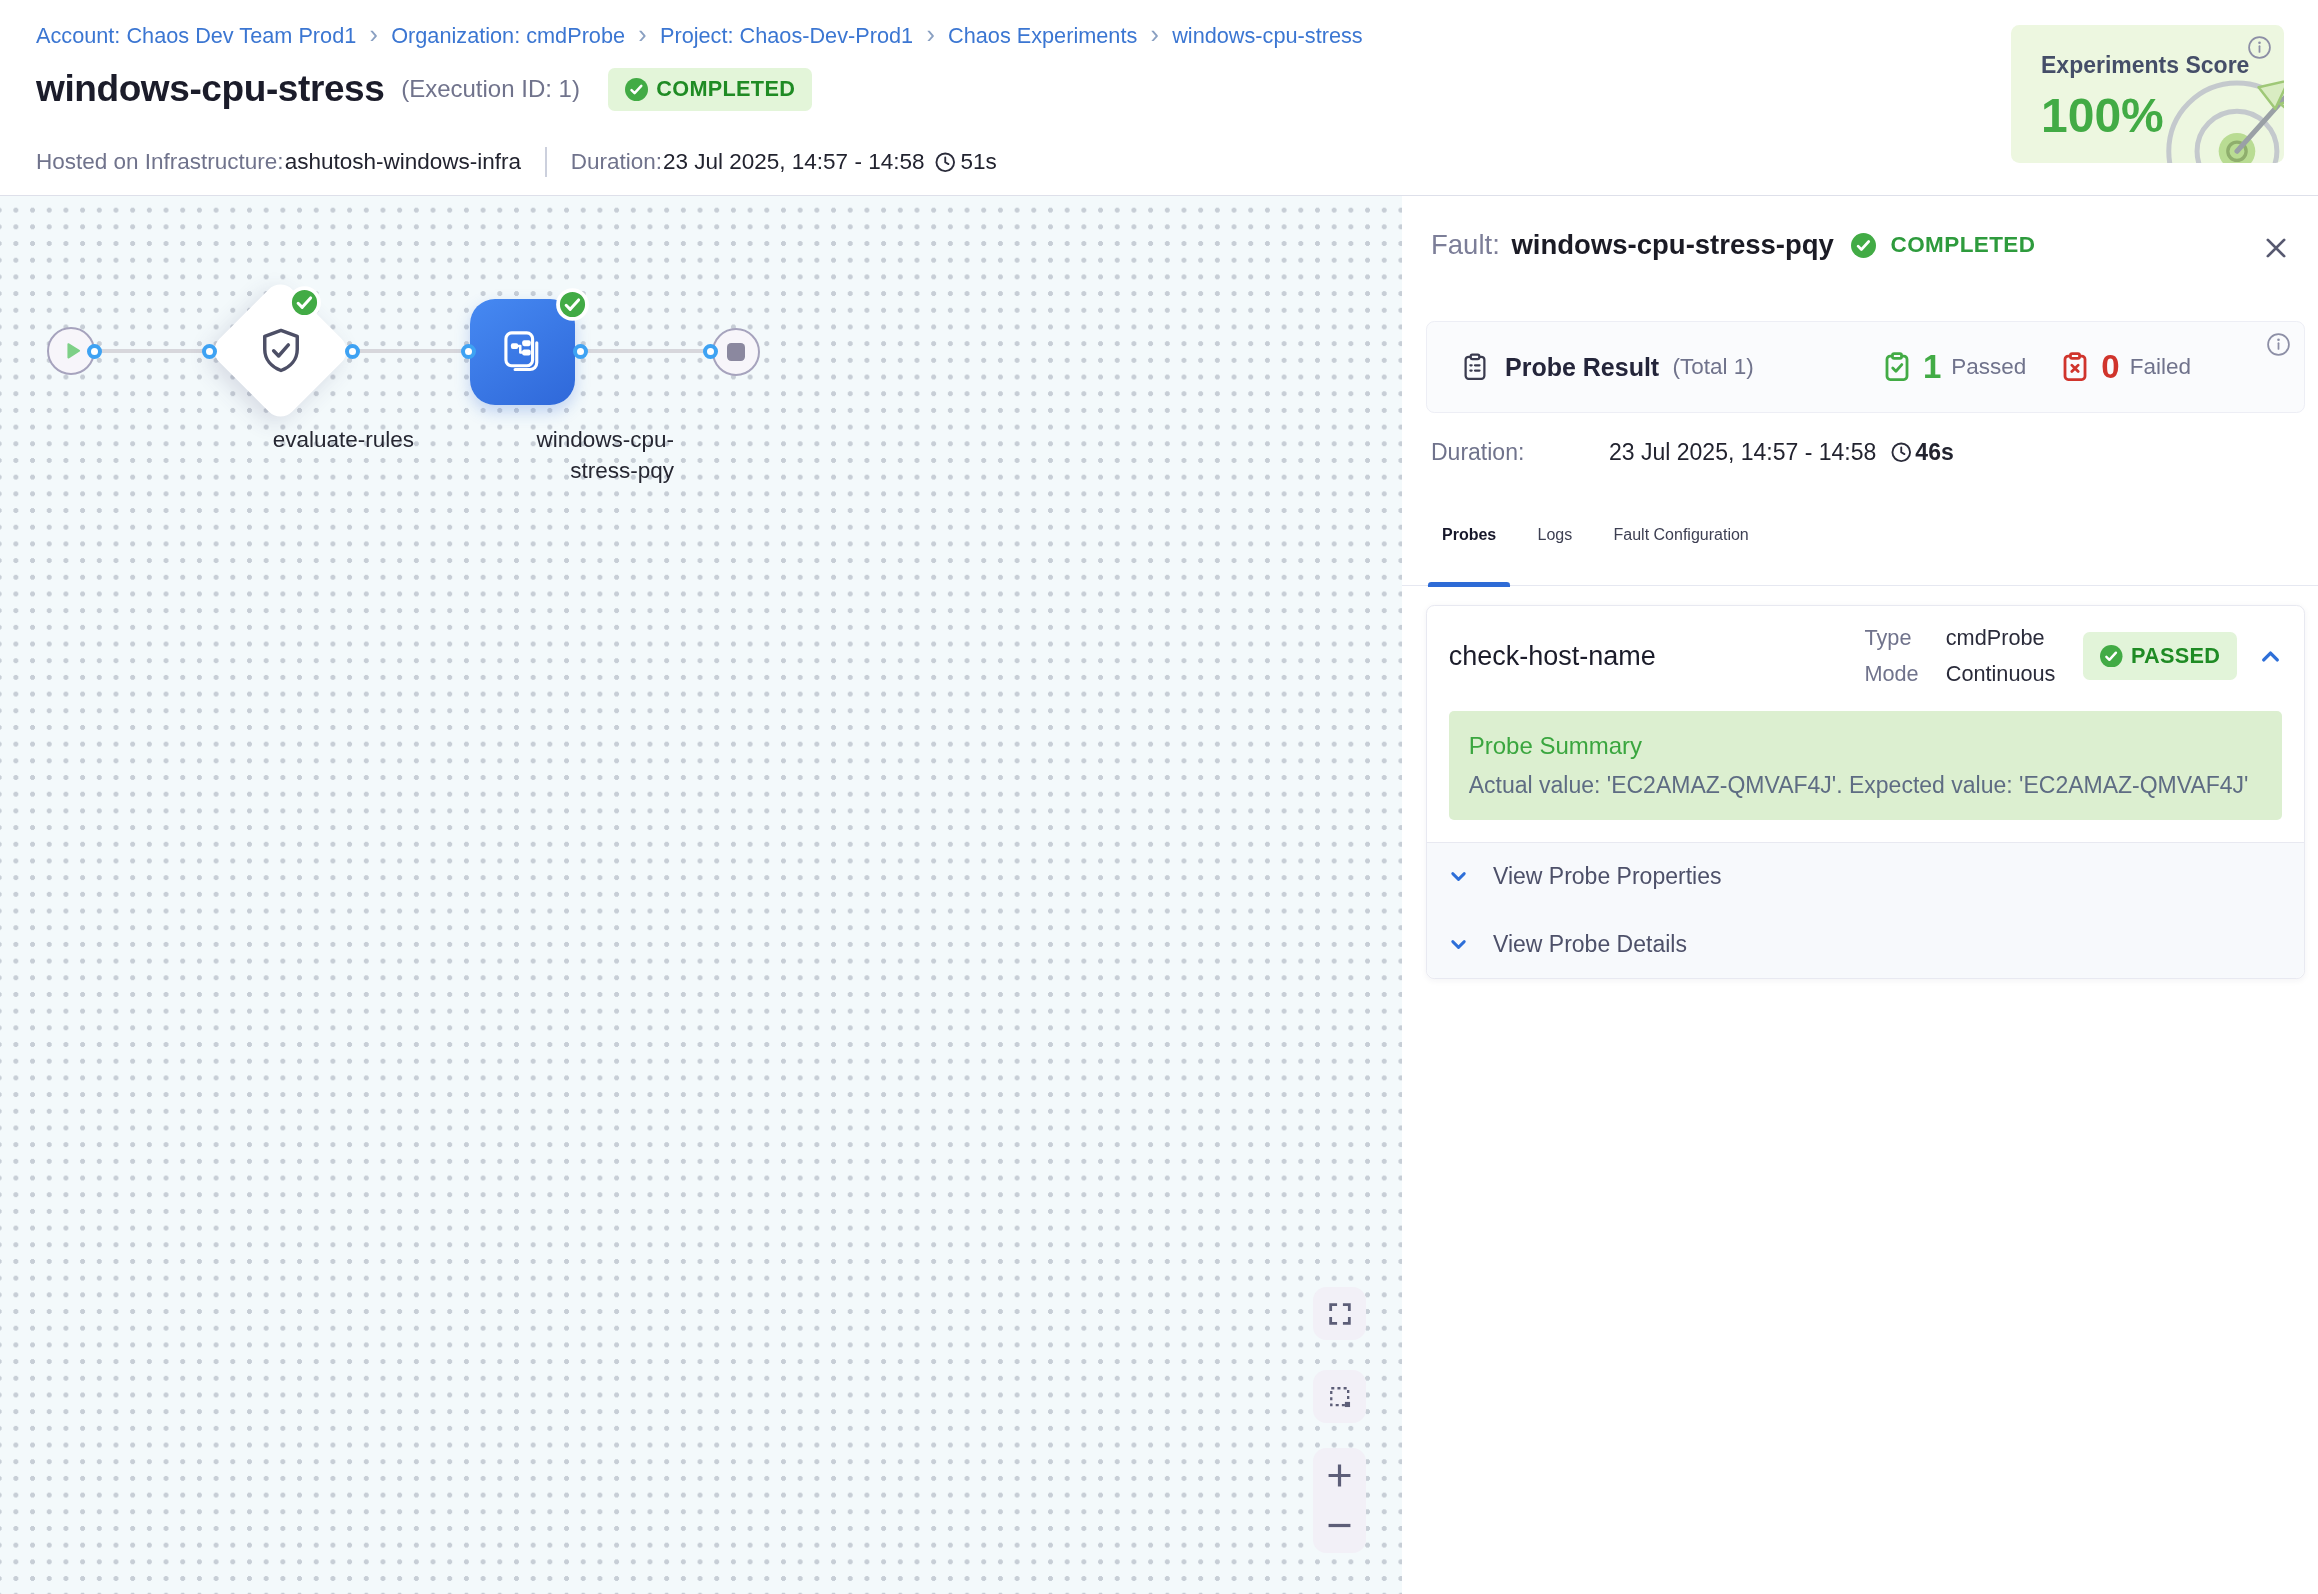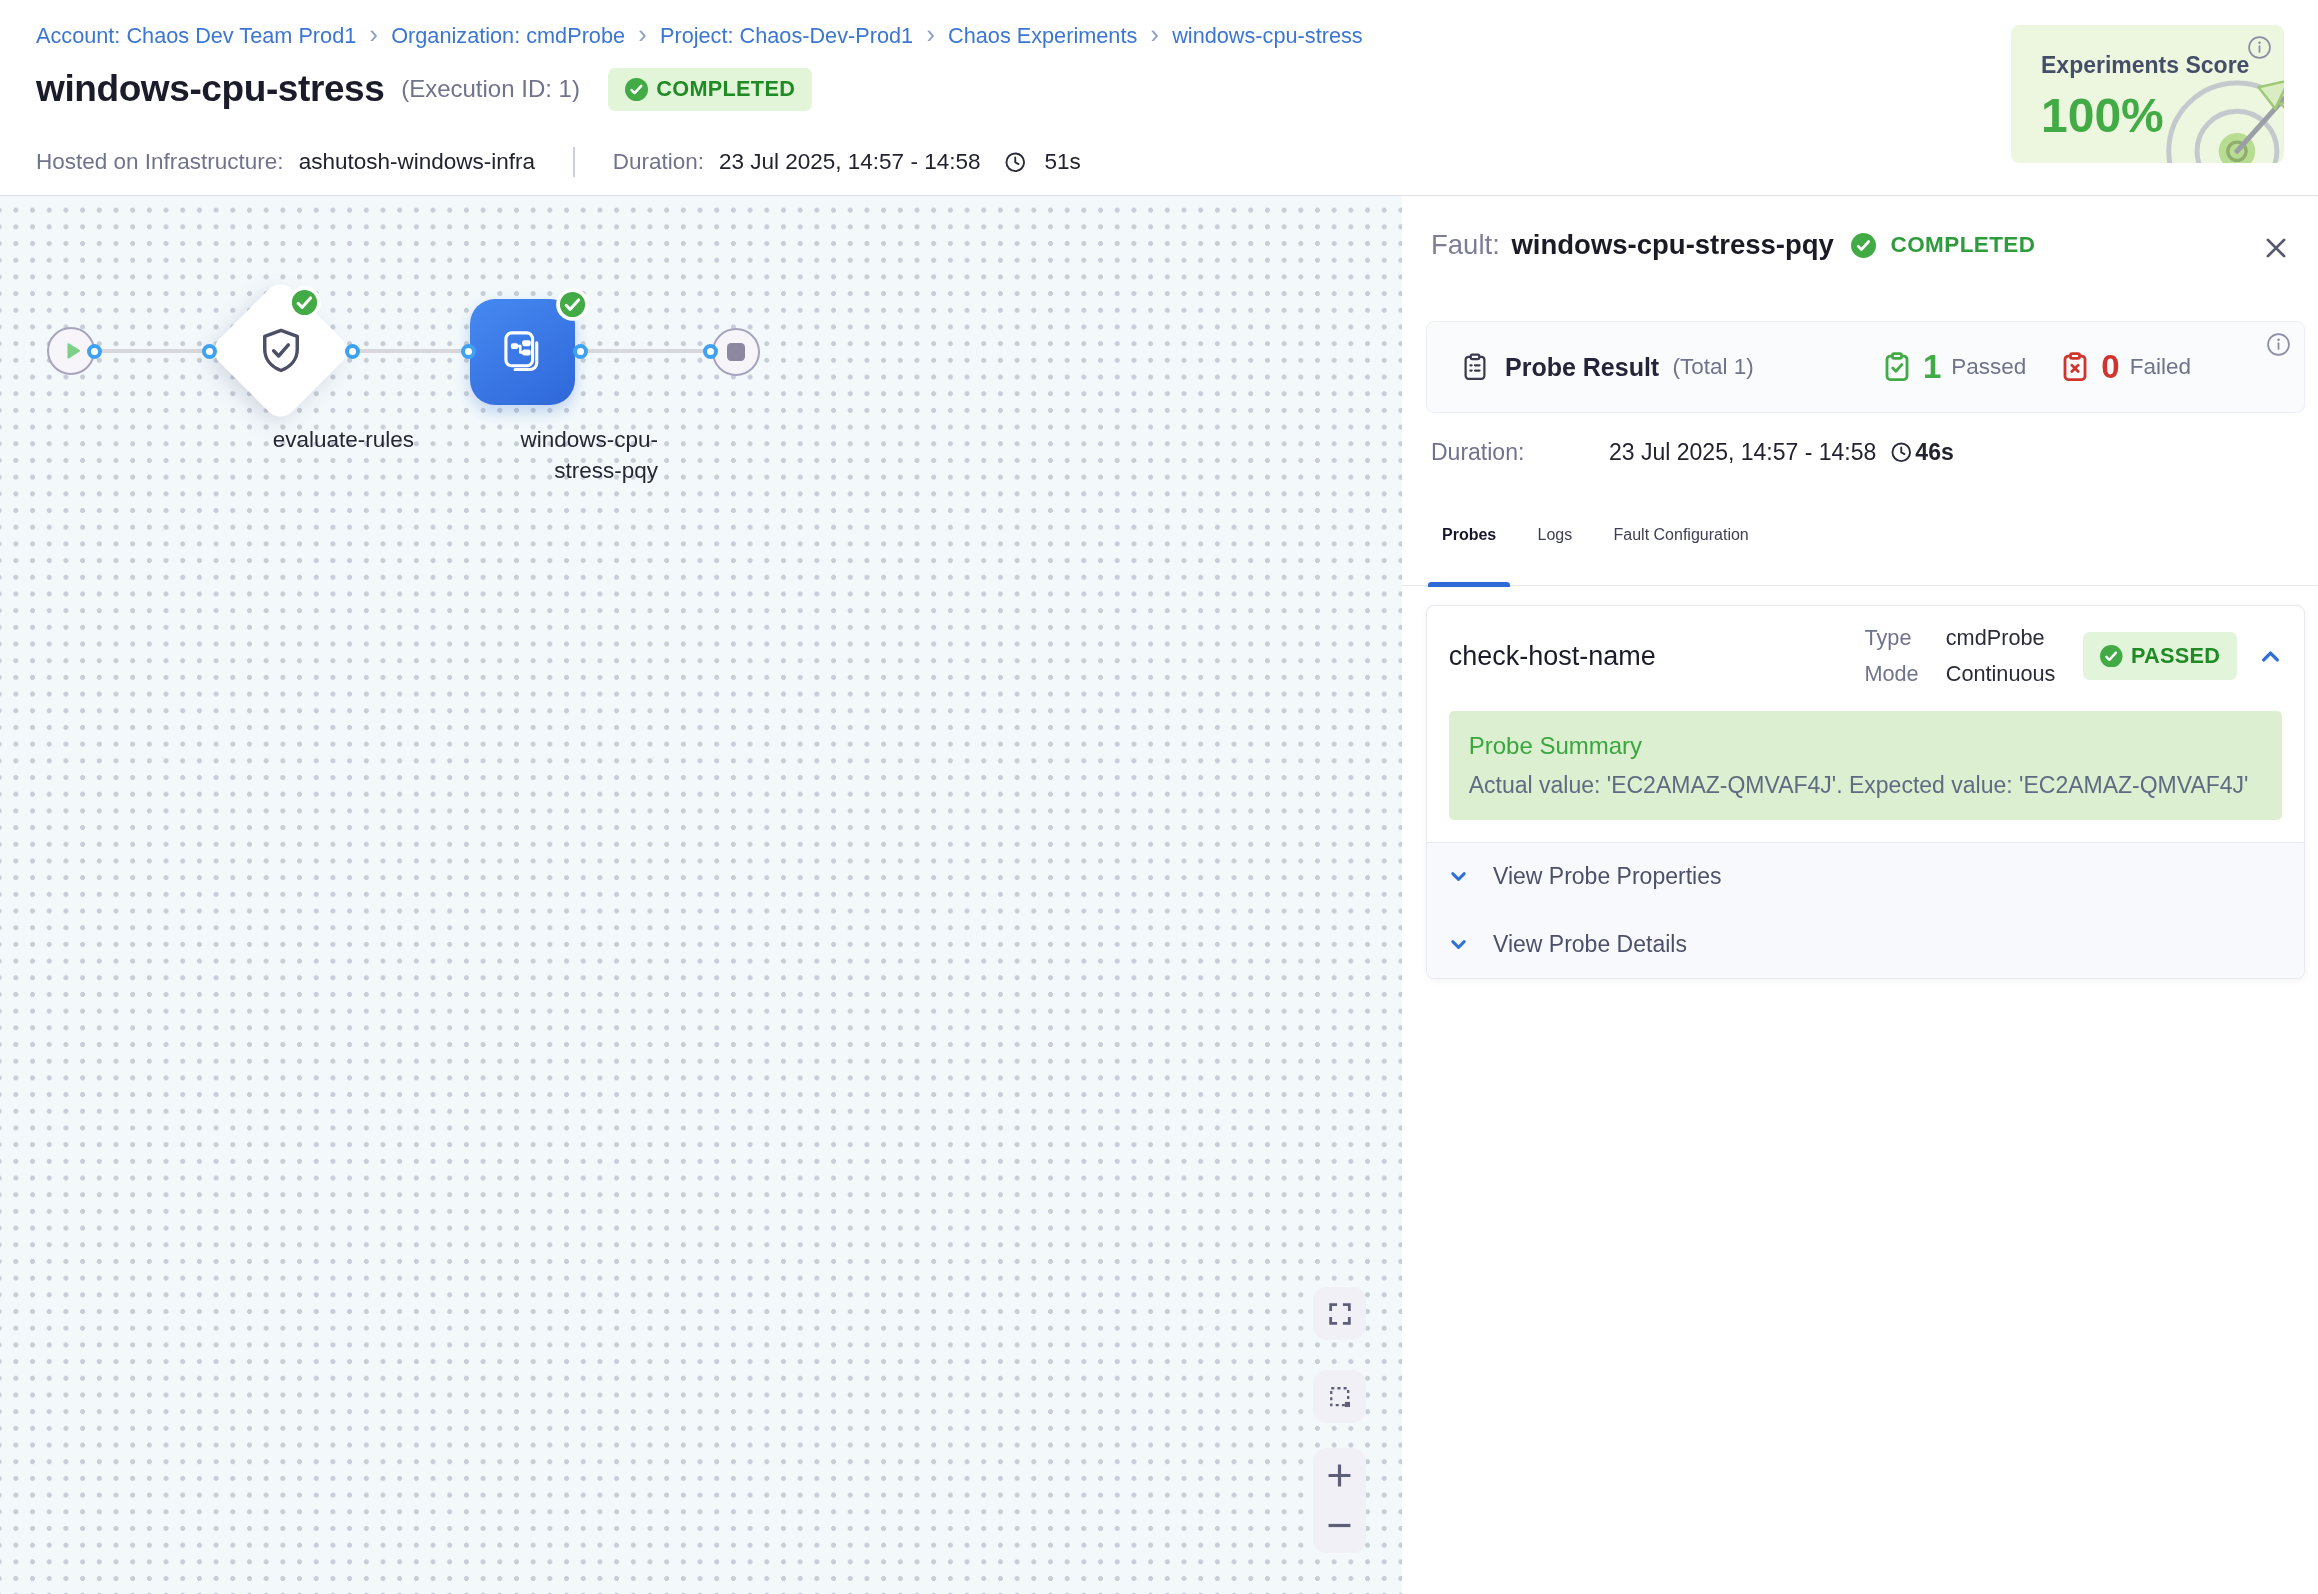--- a/index.html
+++ b/index.html
@@ -11,21 +11,21 @@
     border-bottom:0.8px solid #dee0ea;z-index:3;}
   .breadcrumb{position:absolute;left:36px;top:23px;display:flex;align-items:center;gap:13.3px;
     font-size:21.7px;white-space:nowrap;}
   .crumb{color:#3b76d2;cursor:pointer;}
   .crumb-sep{color:#8aa0c2;font-size:25px;line-height:1;transform:translateY(-1.7px);}
   .title-row{position:absolute;left:36px;top:68px;display:flex;align-items:center;gap:16.7px;}
   .page-title{font-size:37px;font-weight:700;color:#1b1c2a;letter-spacing:-0.4px;}
   .exec-id{font-size:24px;color:#70738c;}
   .badge-green{display:inline-flex;align-items:center;gap:8.3px;background:#e3f5d9;color:#1f8b24;
     font-weight:700;font-size:21.7px;letter-spacing:0.3px;padding:8.3px 16.7px;border-radius:6.7px;margin-left:11.7px;}
-  .sub-row{position:absolute;left:36px;top:147px;display:flex;align-items:center;gap:15px;font-size:22.5px;}
+  .sub-row{position:absolute;left:36px;top:147px;display:flex;align-items:center;gap:1px;font-size:22.5px;}
   .muted{color:#70738c;} .strong{color:#22232f;}
   .vbar{width:1.7px;height:30px;background:#ccd0dd;margin:0 23px;}
   .iconpad{display:inline-flex;margin:0 3.3px 0 8.3px;}
 
   .res-card{position:absolute;right:35px;top:25px;width:273px;height:138px;background:#edf7e0;
     border-radius:8.3px;overflow:hidden;}
   .res-label{position:absolute;left:30px;top:27px;font-size:23px;font-weight:700;color:#454e68;}
   .res-value{position:absolute;left:30px;top:63px;font-size:48px;font-weight:700;color:#42ab45;}
   .res-info{position:absolute;right:11.7px;top:10px;cursor:pointer;display:flex;}
   .res-art{position:absolute;right:-28px;bottom:-37px;}
@@ -45,21 +45,21 @@
   .diamond{position:absolute;left:229px;top:103px;width:103px;height:103px;background:#fff;
     border-radius:16.7px;transform:rotate(45deg);box-shadow:0 8.3px 21.7px rgba(70,70,110,.16);cursor:pointer;}
   .diamond-icon{position:absolute;left:255px;top:129px;width:52px;height:52px;display:flex;
     align-items:center;justify-content:center;pointer-events:none;}
   .fault-node{position:absolute;left:470px;top:103px;width:105px;height:106px;border-radius:25px;
     background:linear-gradient(145deg,#4689f2,#2f68d9);display:flex;align-items:center;justify-content:center;
     cursor:pointer;box-shadow:0 6.7px 15px rgba(47,104,217,.25);}
   .node-badge{position:absolute;z-index:3;display:flex;}
   .node-label{position:absolute;width:267px;text-align:right;font-size:22.5px;color:#262732;line-height:31px;}
   .label-eval{left:147px;top:228px;}
-  .label-fault{left:391px;top:228px;}
+  .label-fault{left:407px;top:228px;}
 
   .canvas-btn{position:absolute;left:1313px;width:53px;height:53px;border-radius:13.3px;background:#f2f0f7;
     display:flex;align-items:center;justify-content:center;cursor:pointer;}
   .zoom-pill{position:absolute;left:1313px;top:1252px;width:53px;height:105px;border-radius:13.3px;
     background:#f2f0f7;display:flex;flex-direction:column;align-items:center;justify-content:space-between;
     padding:10px 0;box-sizing:border-box;}
   .pill-btn{display:flex;align-items:center;justify-content:center;width:100%;cursor:pointer;}
 
   
   .panel{position:absolute;left:1402px;top:196px;width:917px;height:1398px;background:#fff;}

